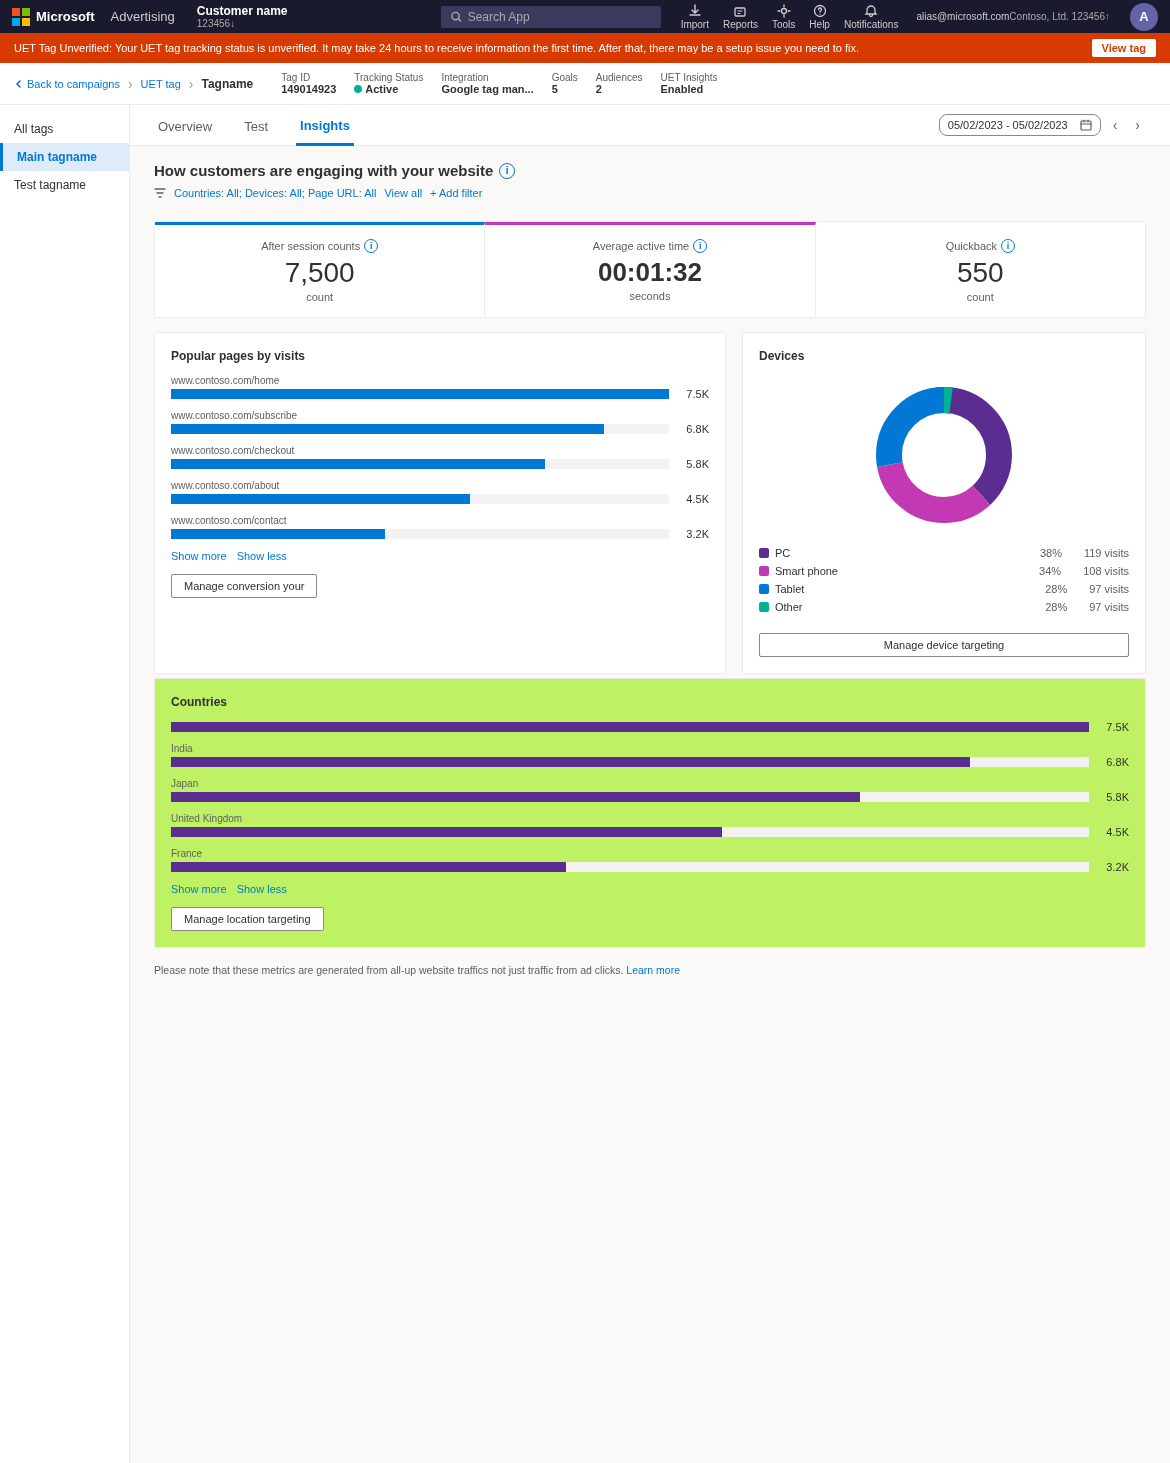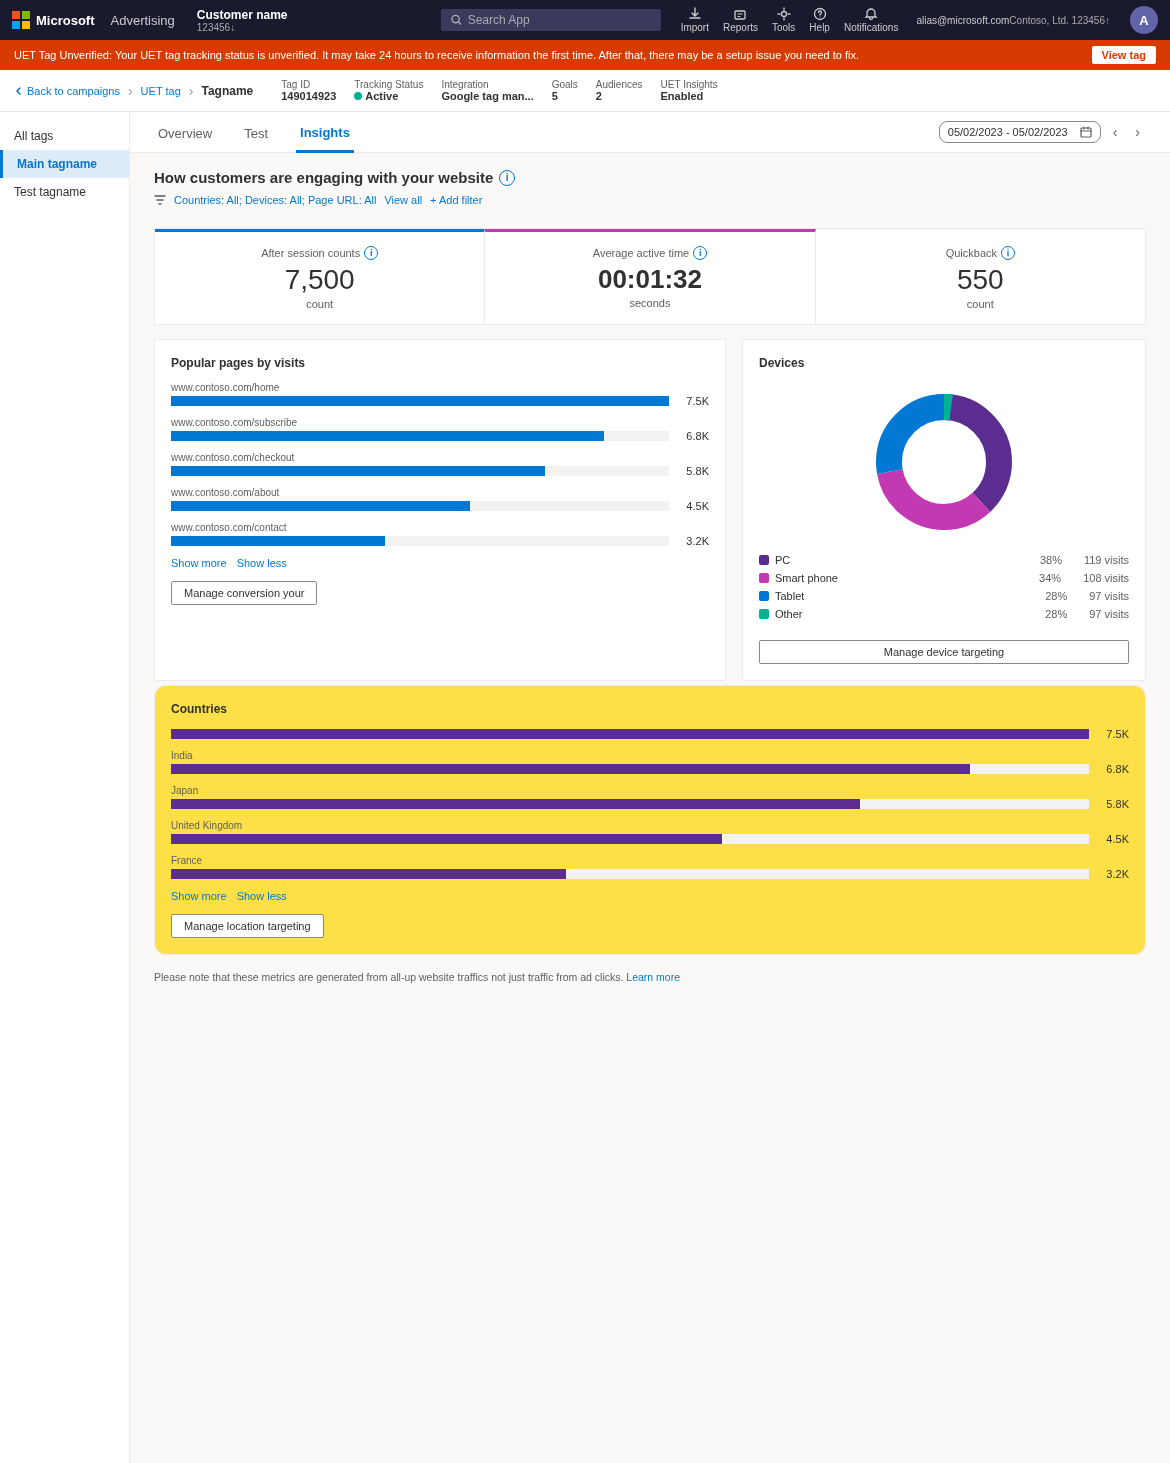--- a/index.html
+++ b/index.html
@@ -4,21 +4,21 @@
   <style>
     * { box-sizing: border-box; margin: 0; padding: 0; }
     body { font-family: 'Segoe UI', Arial, sans-serif; font-size: 12px; background: #f3f2f1; color: #323130; }
 
     
     .top-nav {
       background: #1a1a2e;
       display: flex;
       align-items: center;
       padding: 0 12px;
-      height: 40px;
+      height: 33px;
       color: #fff;
       gap: 10px;
     }
     .top-nav .ms-logo { display: flex; align-items: center; gap: 6px; font-size: 13px; font-weight: 600; }
     .top-nav .customer-section { margin-left: 8px; font-size: 11px; }
     .top-nav .search-bar {
       flex: 1;
       max-width: 220px;
       margin-left: auto;
       background: #3a3a5e;
@@ -237,23 +237,23 @@
     .legend-item { display: flex; align-items: center; justify-content: space-between; margin-bottom: 6px; font-size: 11px; }
     .legend-left { display: flex; align-items: center; gap: 6px; }
     .legend-dot { width: 10px; height: 10px; border-radius: 2px; flex-shrink: 0; }
     .legend-right { display: flex; gap: 22px; color: #605e5c; }
 
     
     .countries-section {
       margin: 0 24px 16px;
     }
     .countries-panel {
-      background: #fde047;
+      background: #bef264;
       border: 1px solid #edebe9;
-      border-radius: 12px;
+      border-radius: 2px;
       padding: 16px;
     }
 
     
     .footer-note {
       margin: 0 24px 16px;
       font-size: 10.5px;
       color: #605e5c;
     }
     .footer-note a { color: #0078d4; cursor: pointer; }

